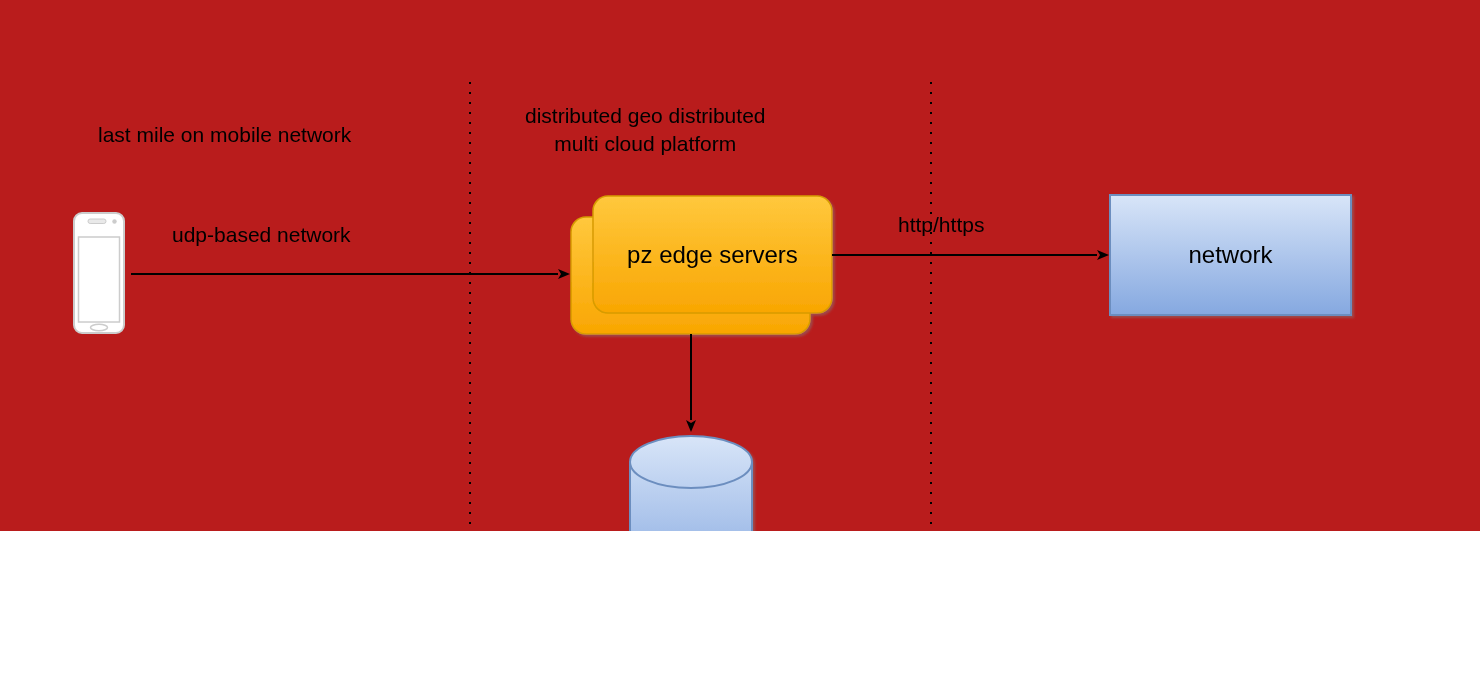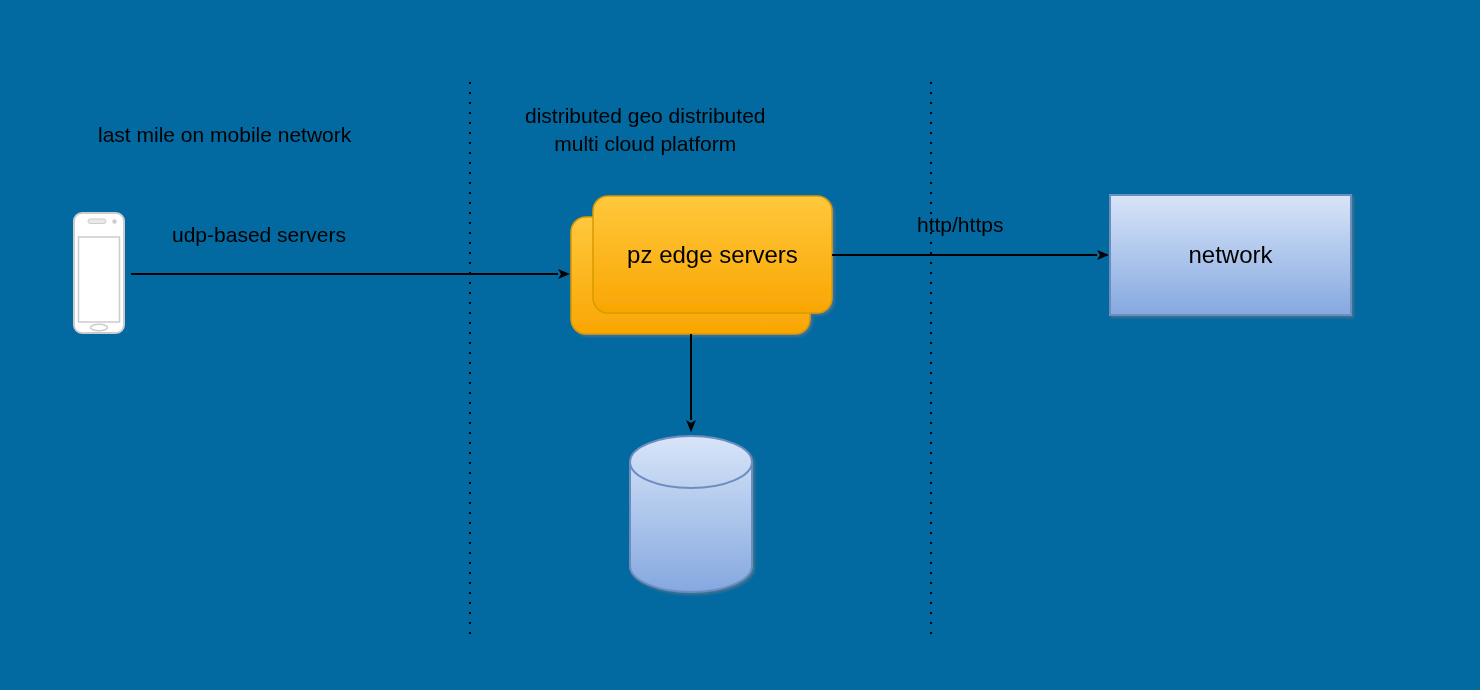--- a/index.html
+++ b/index.html
@@ -1,20 +1,20 @@
 <!DOCTYPE html>
 <html><head>
 <meta charset="utf-8">
 <style>
   html, body { margin: 0; padding: 0; }
   .canvas {
     position: relative;
     width: 1480px;
-    height: 690px;
-    background: #0369a1;
+    height: 531px;
+    background: #b91c1c;
     overflow: hidden;
     font-family: "Liberation Sans", sans-serif;
     color: #000;
   }
   .canvas svg.layer {
     position: absolute;
     left: 0; top: 0;
   }
   .lbl {
     position: absolute;
@@ -84,23 +84,23 @@
     </g>
   </svg>
 
   <div class="lbl" style="left:98px; top:121px;">last mile on mobile network</div>
 
   <div class="lbl" style="left:525px; top:102px;">
     <span style="display:block;">distributed geo distributed</span>
     <span style="display:block;text-align:center;">multi cloud platform</span>
   </div>
 
-  <div class="lbl" style="left:172px; top:221px;">udp-based servers</div>
+  <div class="lbl" style="left:172px; top:221px;">udp-based network</div>
 
-  <div class="lbl" style="left:917px; top:211px;">http/https</div>
+  <div class="lbl" style="left:898px; top:211px;">http/https</div>
 
 
   <div class="node-lbl" style="left:593px; top:196px; width:239px; height:117px;">pz edge servers</div>
 
   <div class="node-lbl" style="left:1110px; top:195px; width:241px; height:120px;">network</div>
 
 
 </div>
 
 </body></html>

